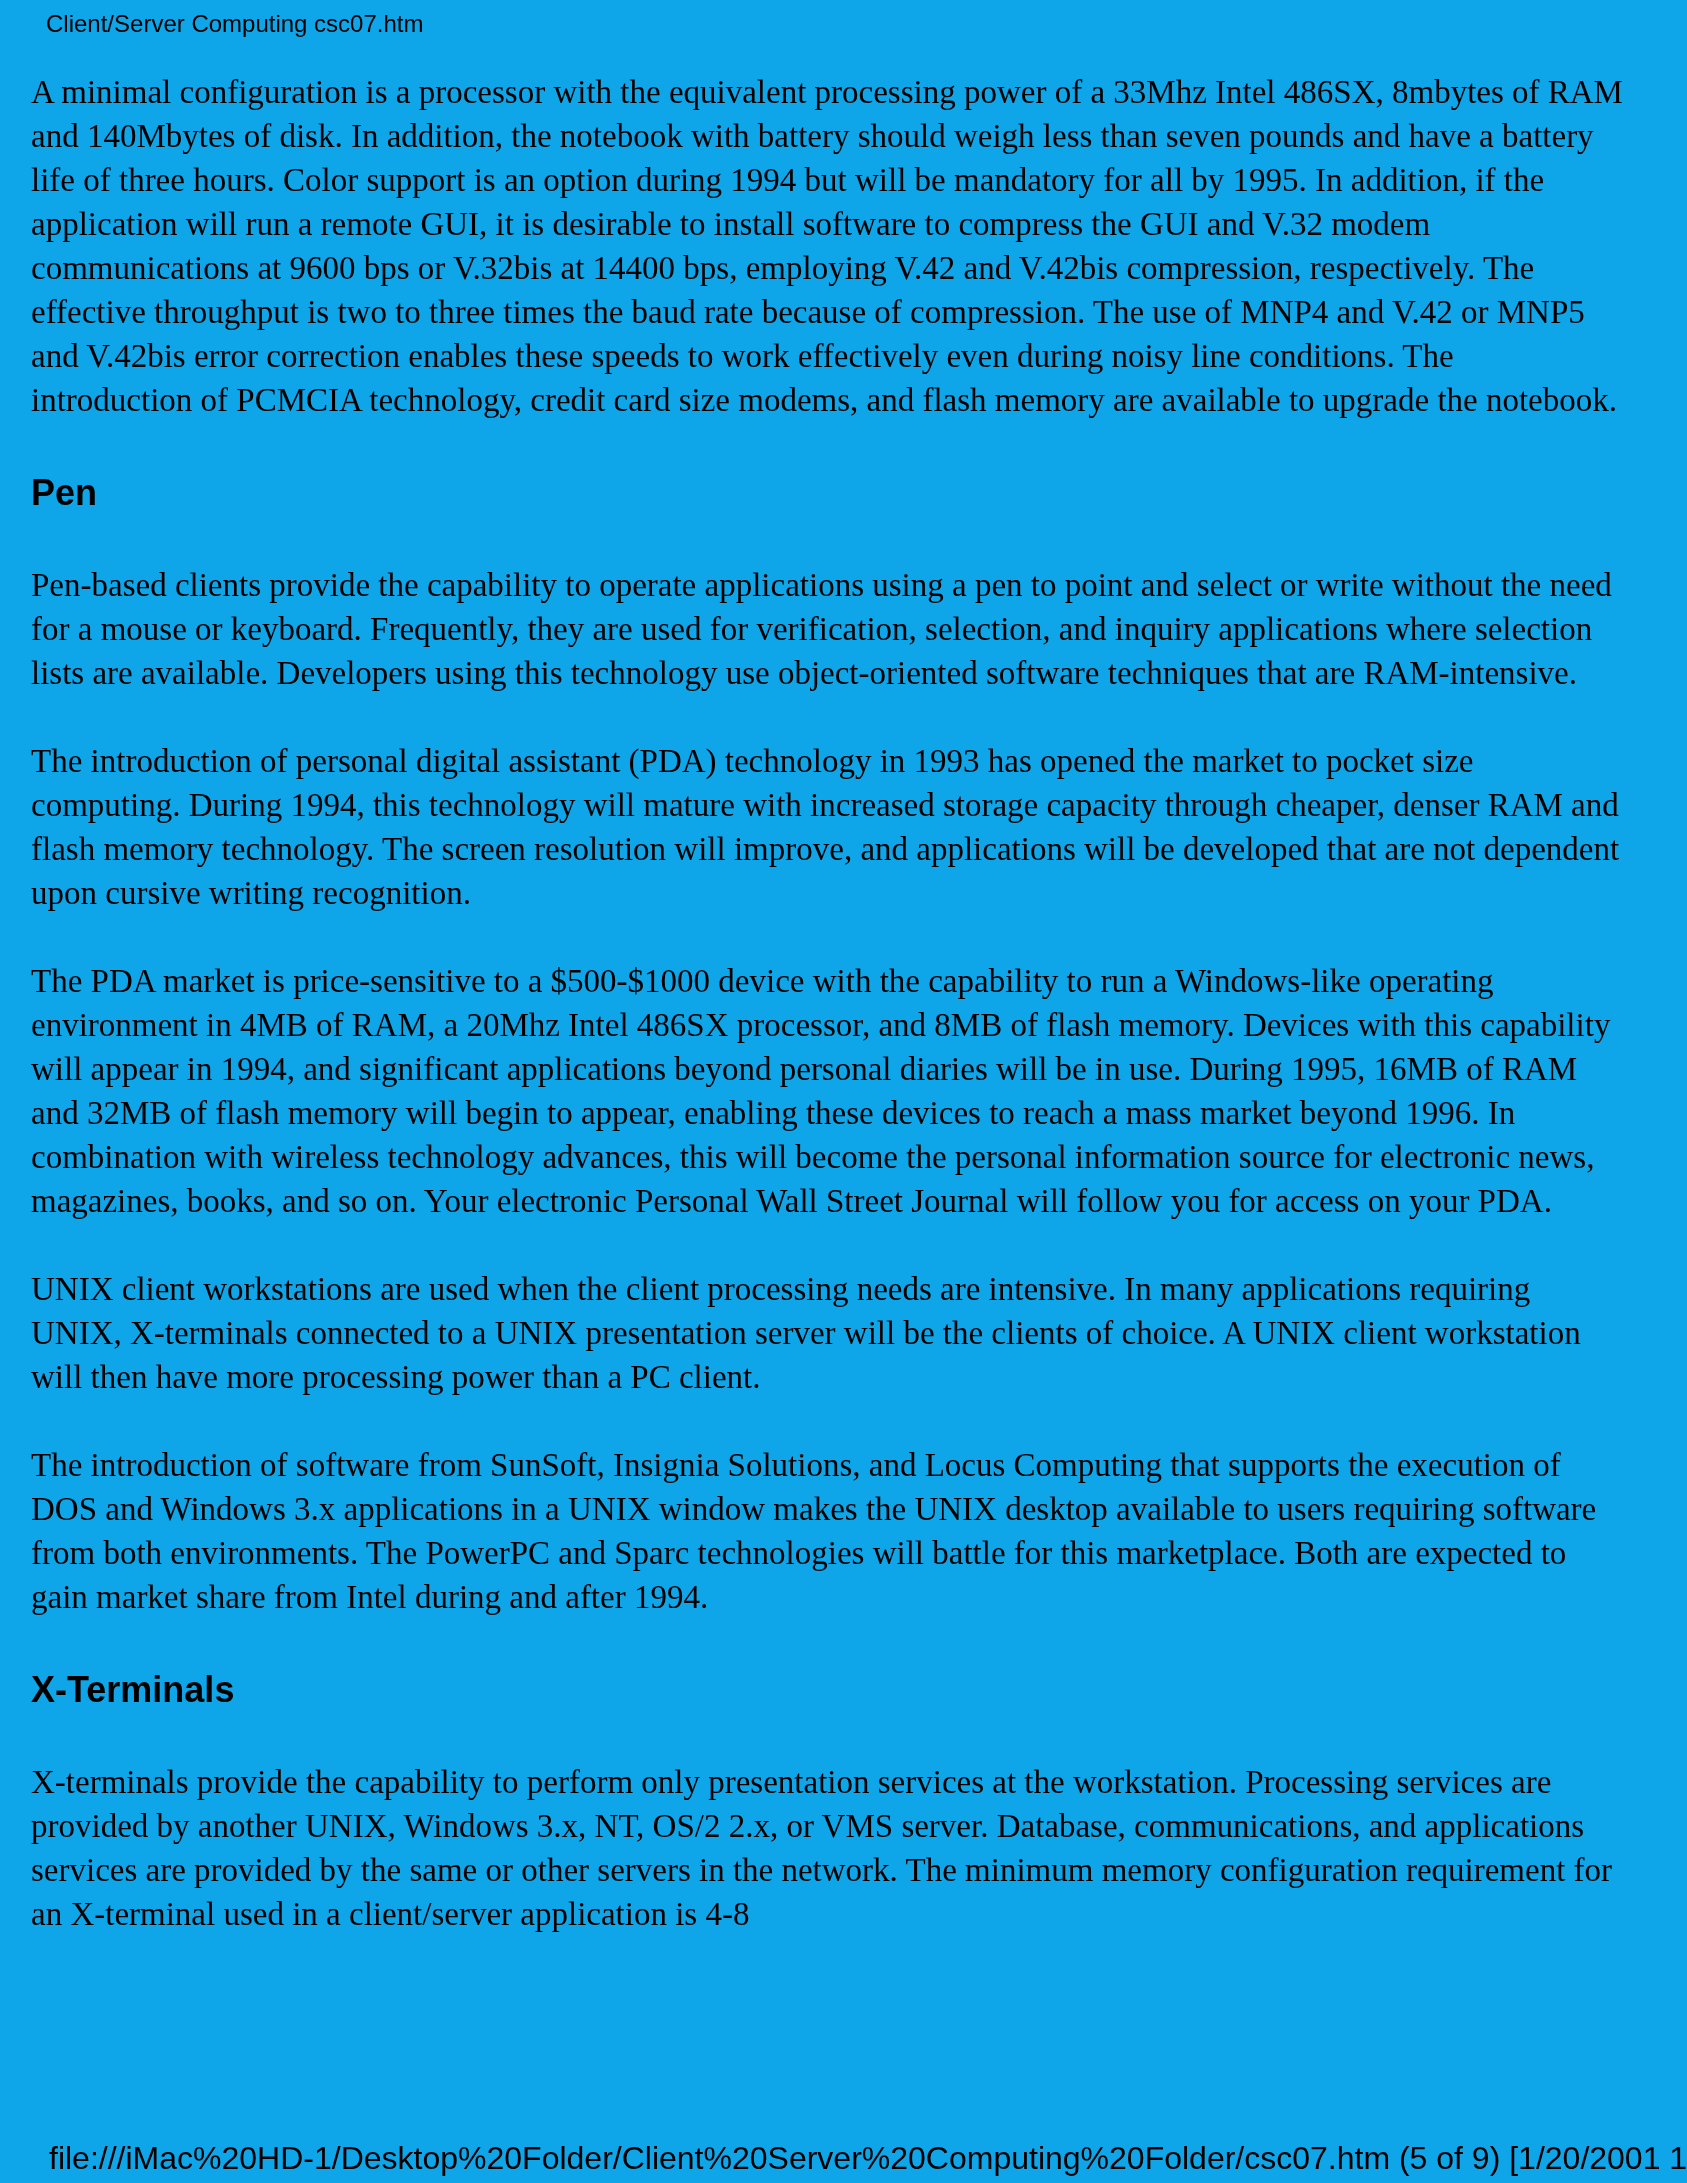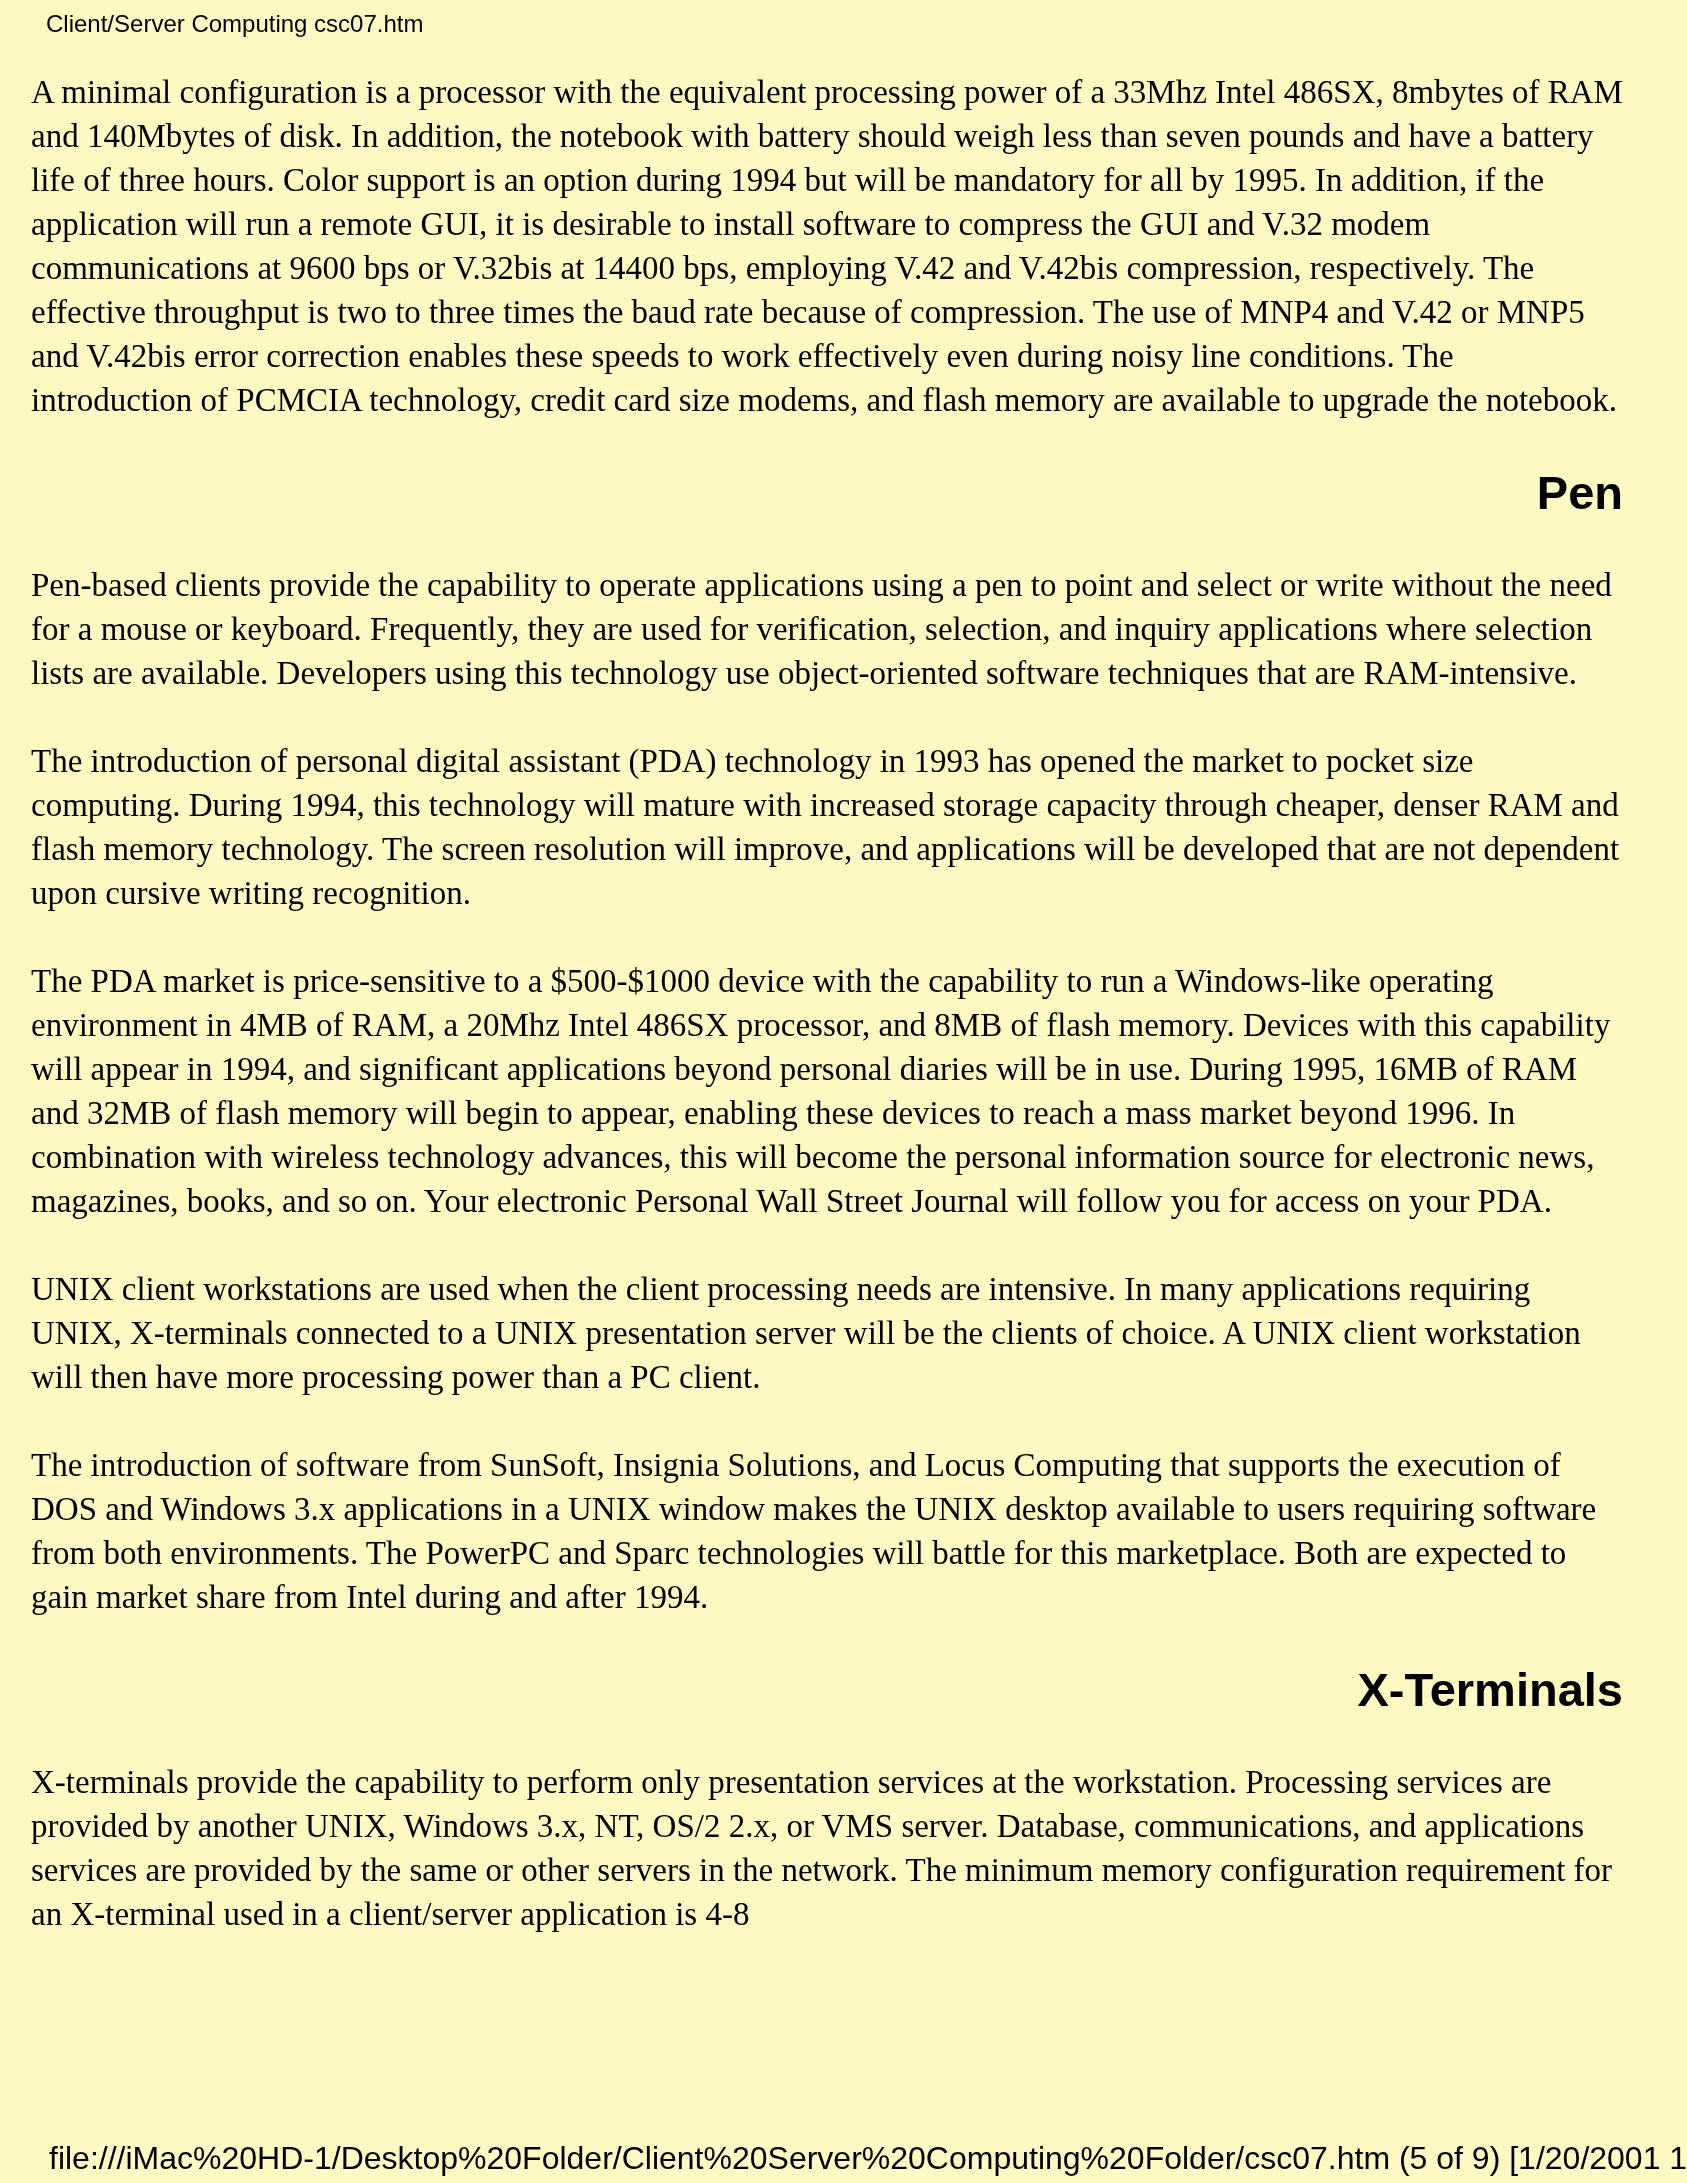--- a/index.html
+++ b/index.html
@@ -4,21 +4,21 @@
 <style>
   html, body {
     margin: 0;
     padding: 0;
     background: #ffffff;
   }
   .page {
     position: relative;
     width: 1687px;
     height: 2183px;
-    background: #fef9c3;
+    background: #0ea5e9;
     color: #000000;
     overflow: hidden;
   }
   .running-header {
     position: absolute;
     top: 10px;
     left: 46px;
     font-family: "Liberation Sans", sans-serif;
     font-size: 24px;
     line-height: 28px;
@@ -33,24 +33,24 @@
   }
   .body-text {
     font-family: "Liberation Serif", serif;
     font-size: 33px;
     line-height: 44px;
     margin: 44px 0;
     text-align: left;
   }
   .section-heading {
     font-family: "Liberation Sans", sans-serif;
-    font-size: 47px;
+    font-size: 36px;
     line-height: 53px;
     font-weight: bold;
-    text-align: right;
+    text-align: left;
     margin: 33px 0 40px 0;
   }
   .running-footer {
     position: absolute;
     left: 49px;
     top: 2139px;
     font-family: "Liberation Sans", sans-serif;
     font-size: 32px;
     line-height: 38px;
     white-space: nowrap;

